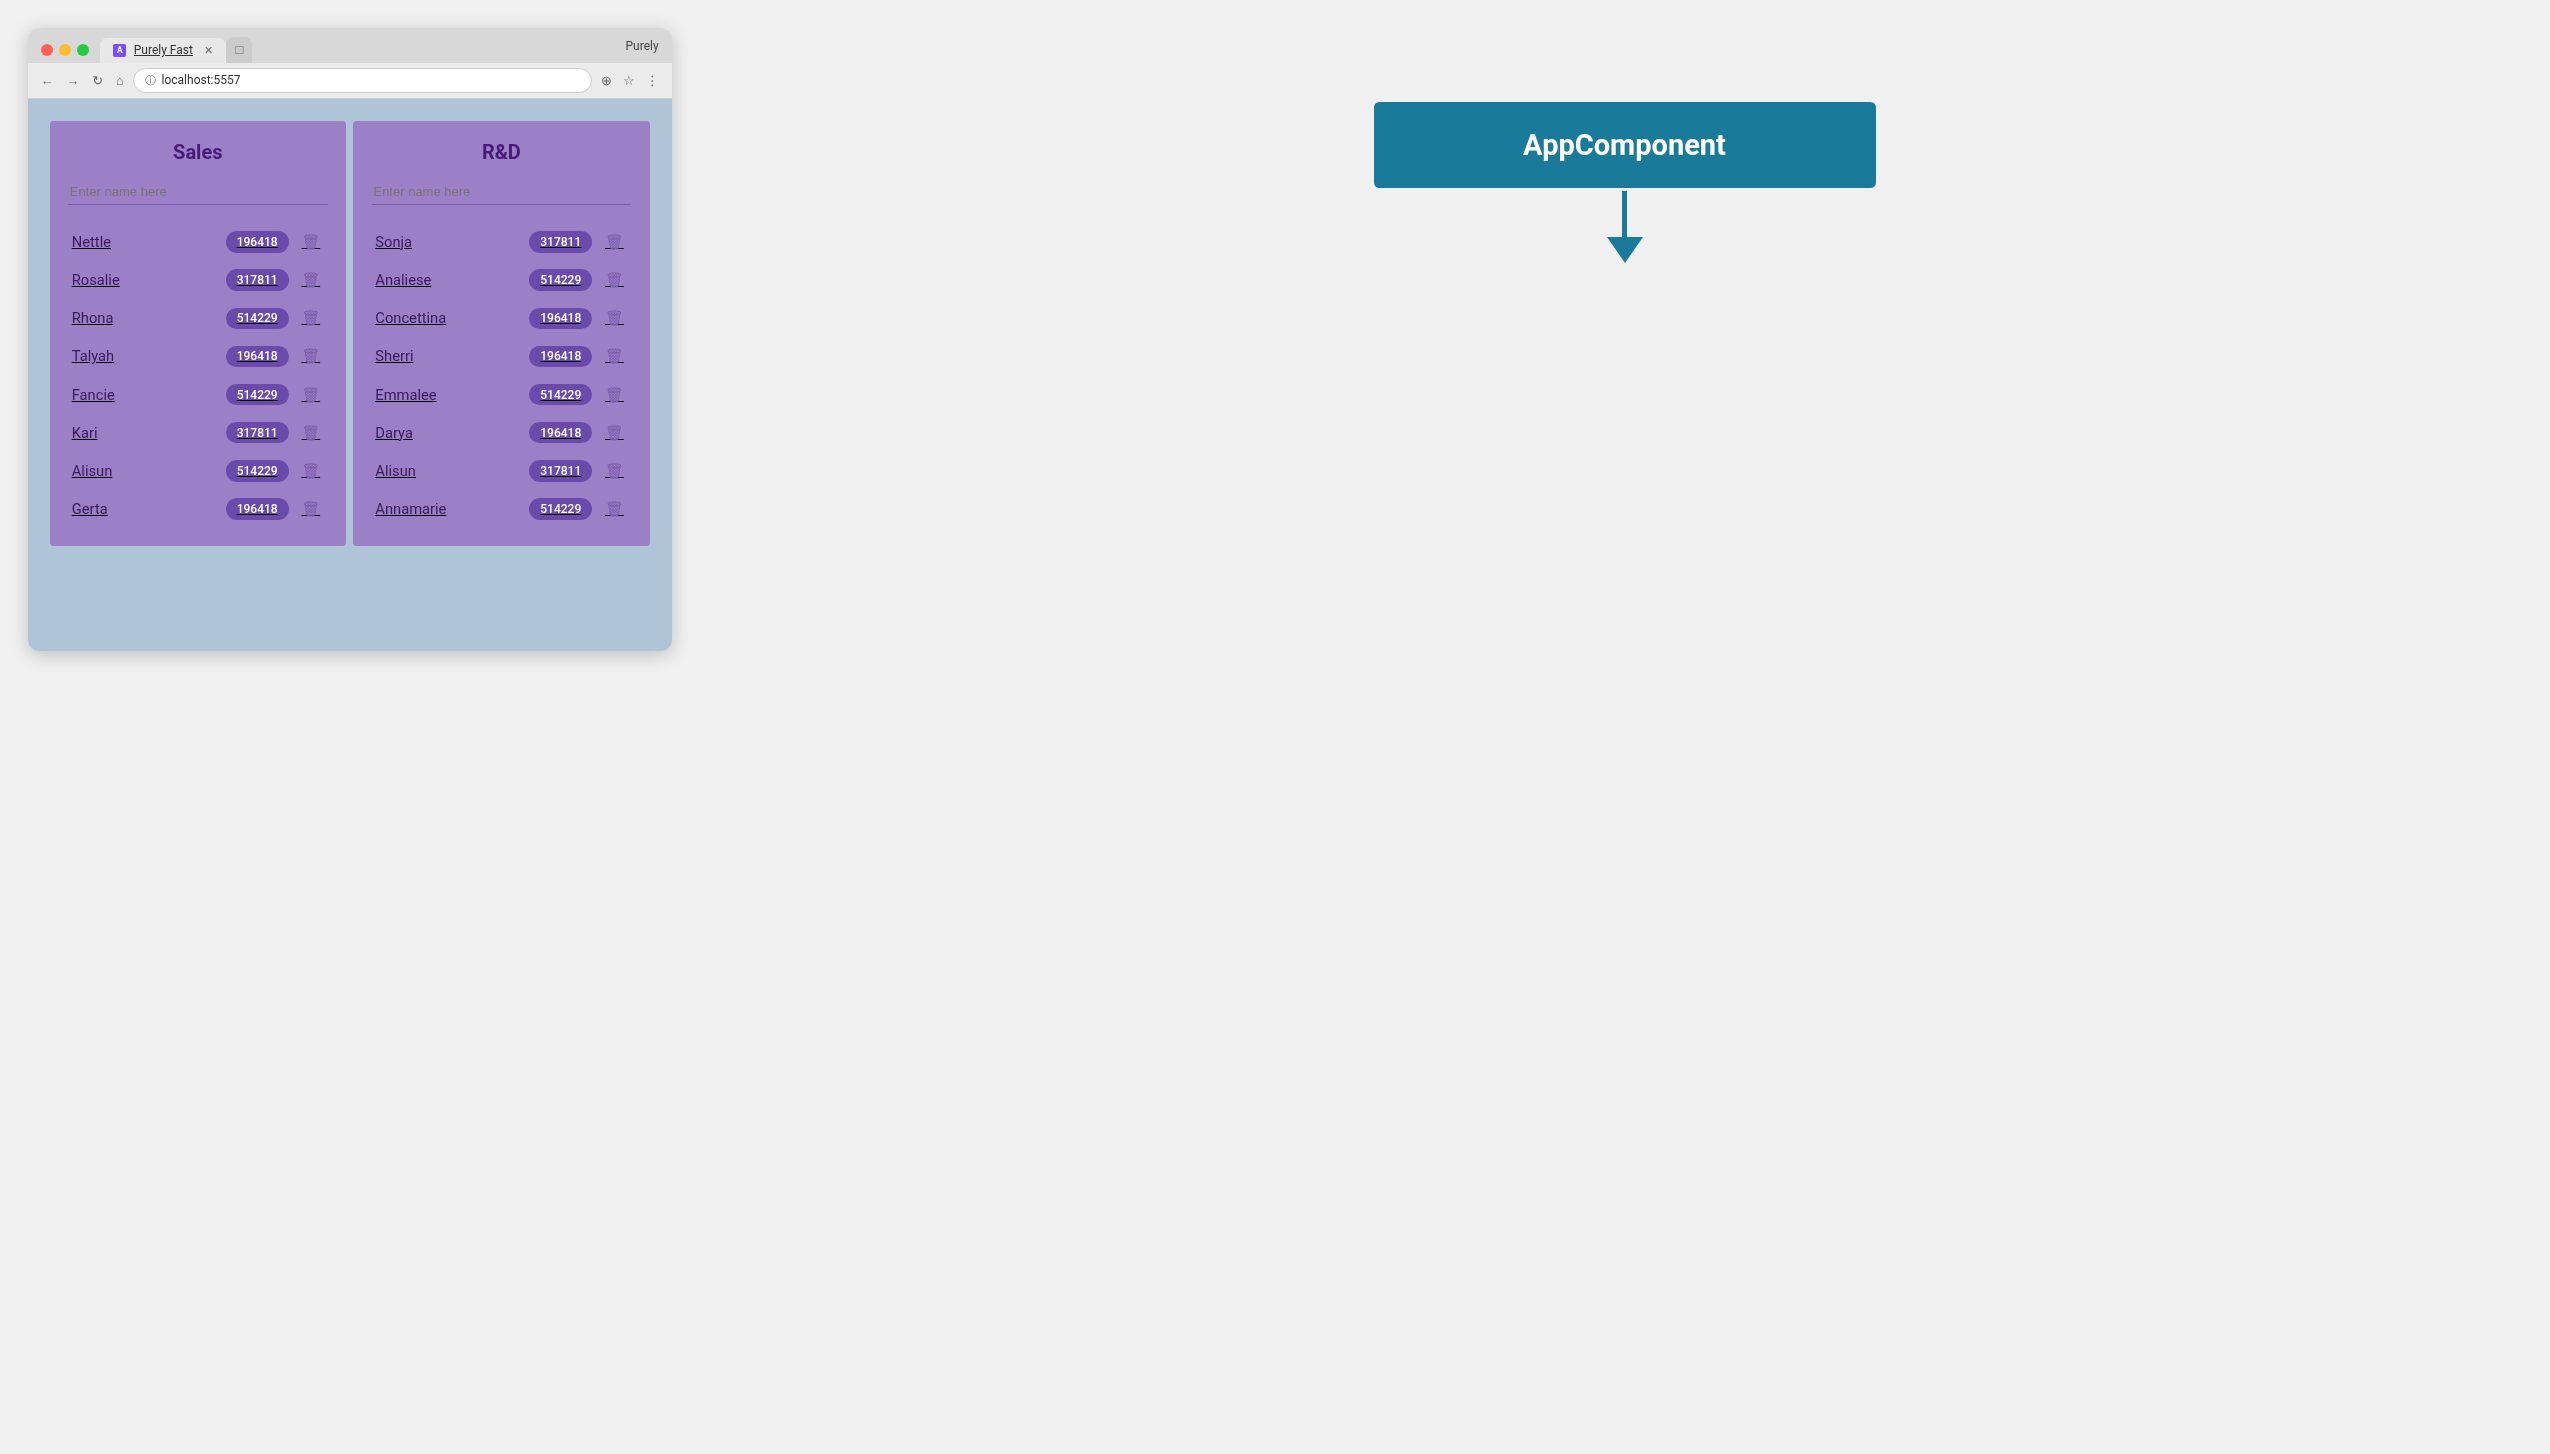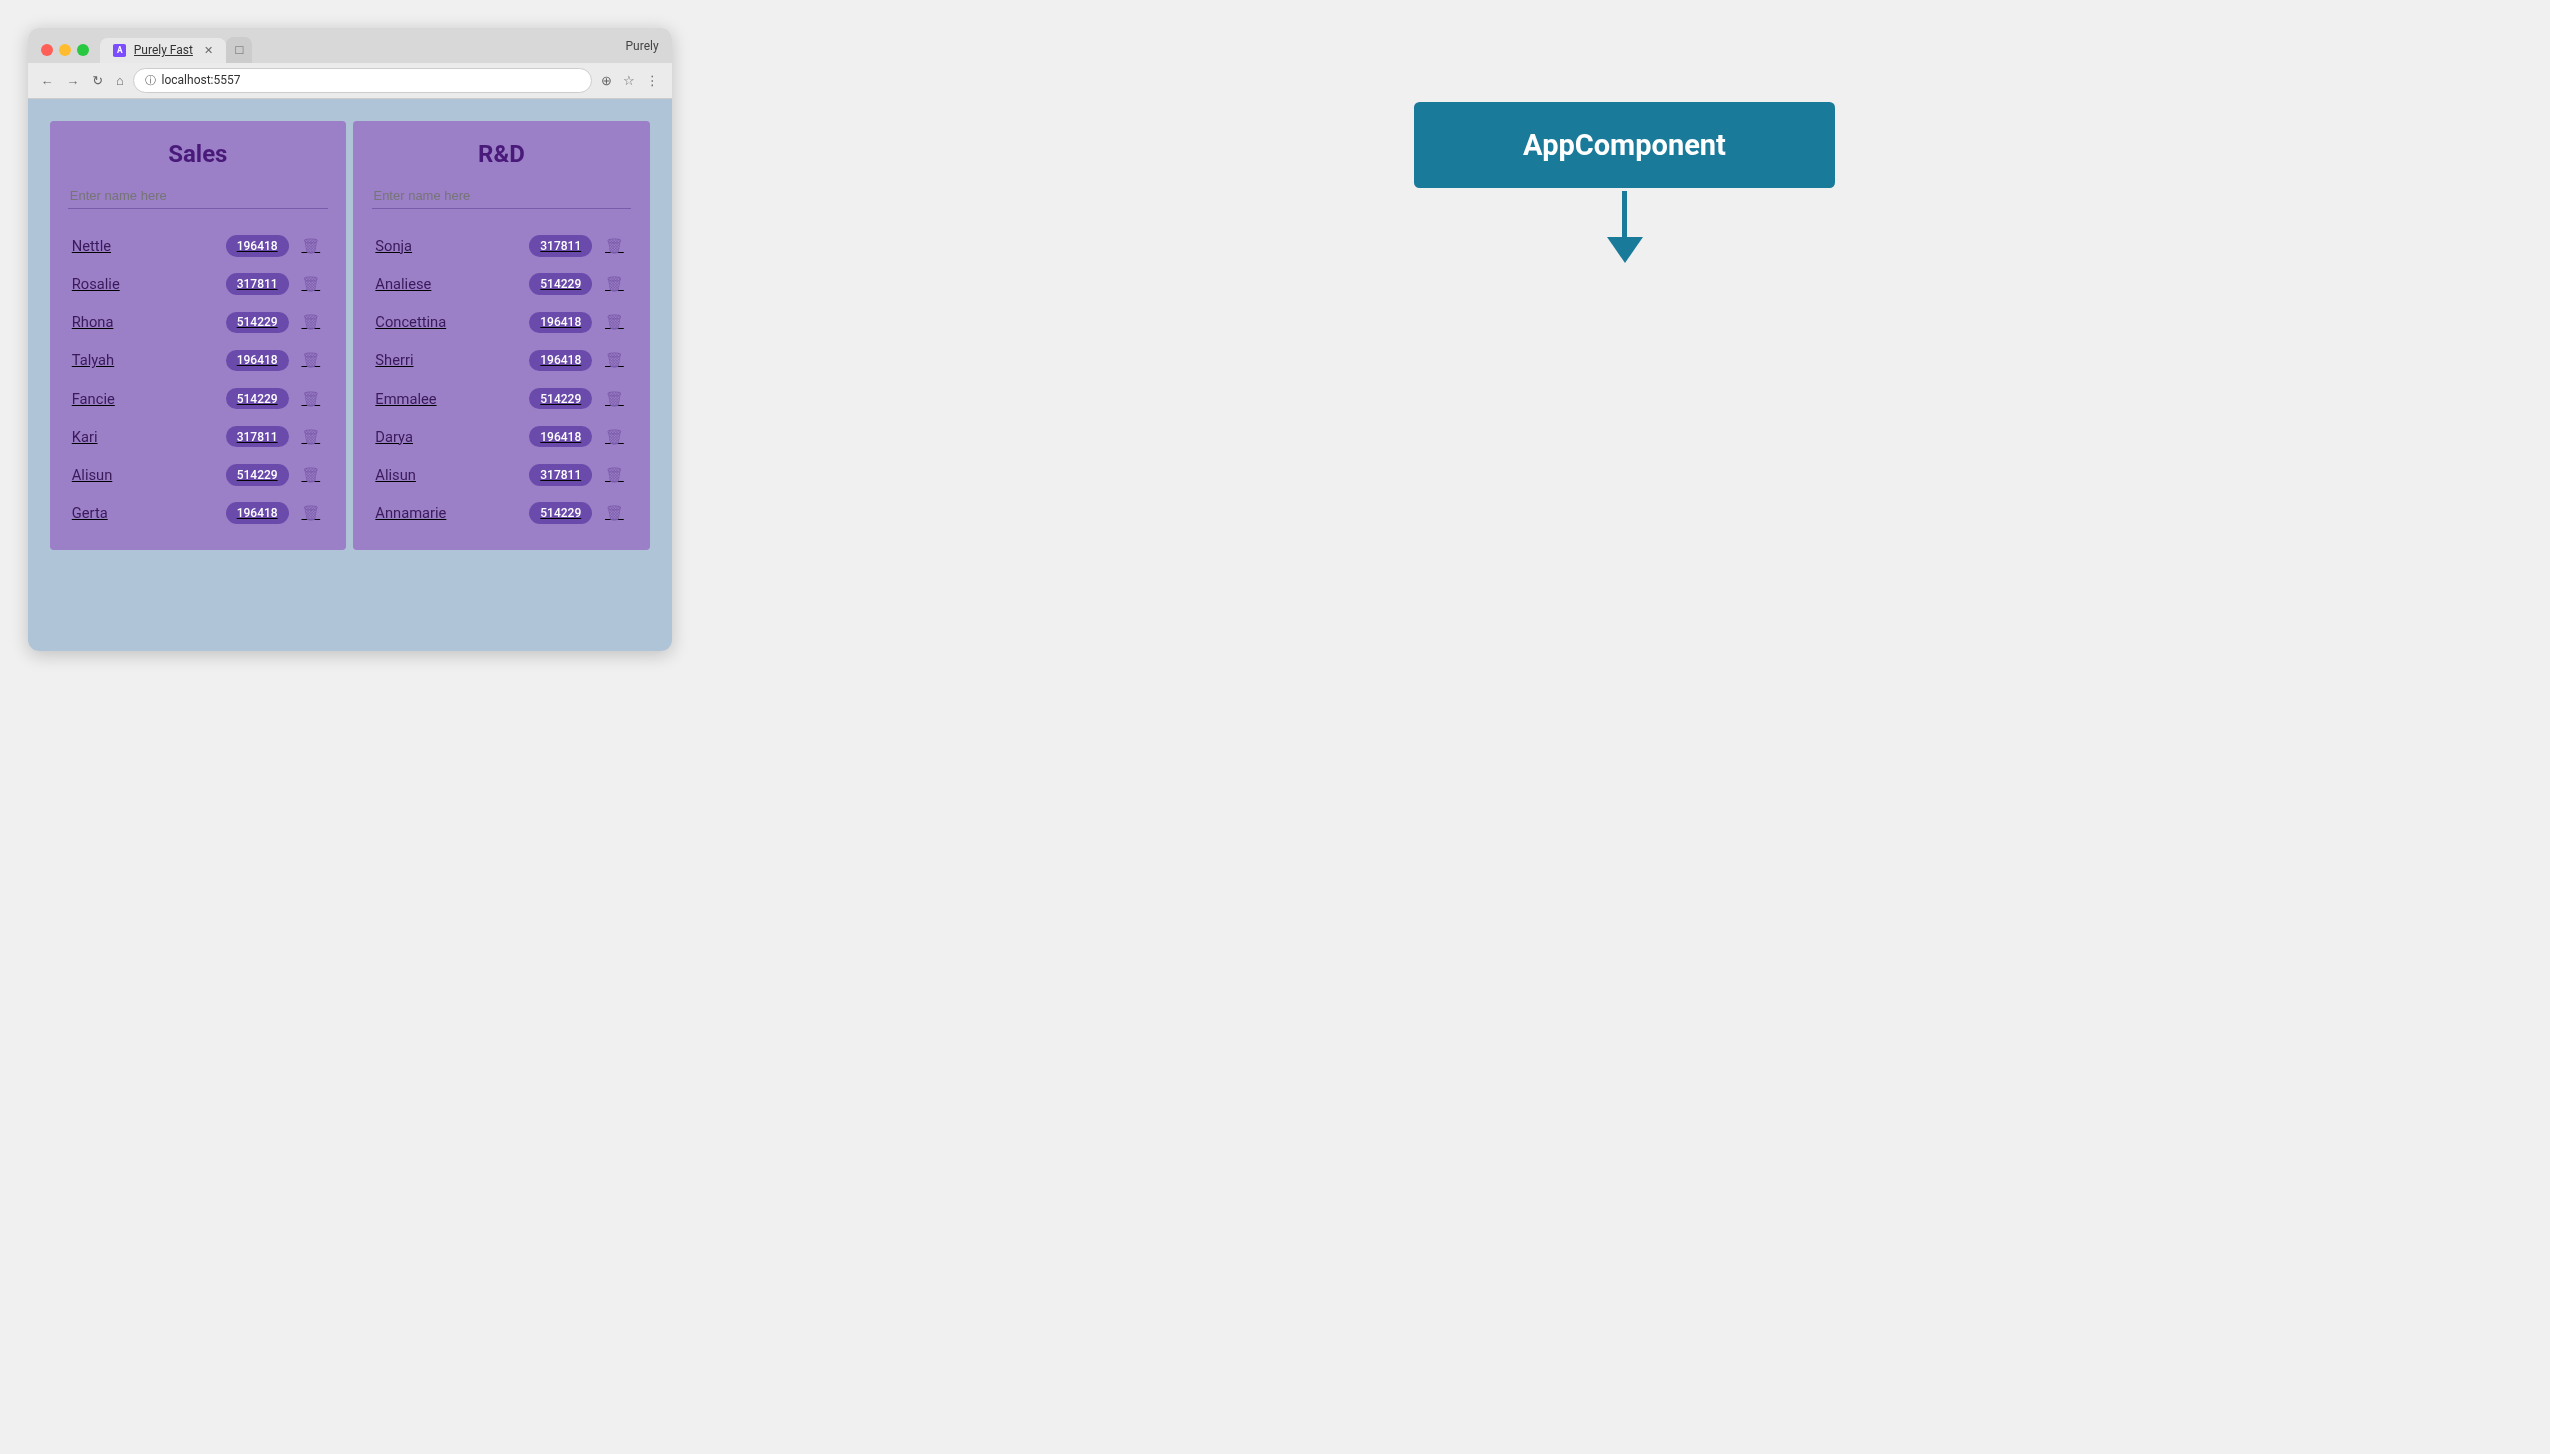--- a/index.html
+++ b/index.html
@@ -185,21 +185,21 @@
     .department-panel {
       flex: 1;
       background: #9b7fc7;
       padding: 18.4px;
       border-radius: 3.7px;
       margin: 3.7px;
     }
 
     .department-title {
       text-align: center;
-      font-size: 24px;
+      font-size: 20px;
       font-weight: bold;
       color: #4a1a7a;
       margin-bottom: 14.7px;
     }
 
     .department-input {
       width: 100%;
       background: transparent;
       border: none;
       border-bottom: 0.9px solid #7a5aaa;
@@ -252,21 +252,21 @@
     .diagram-section {
       flex: 1;
       display: flex;
       flex-direction: column;
       align-items: center;
       padding-top: 74px;
       gap: 0;
     }
 
     .diagram-box {
-      width: 421px;
+      width: 502px;
       padding: 26px 18.4px;
       border-radius: 5.5px;
       text-align: center;
     }
 
     .diagram-box.app-component {
       background: #1a7a9a;
     }
 
     .diagram-box.employees-component {

